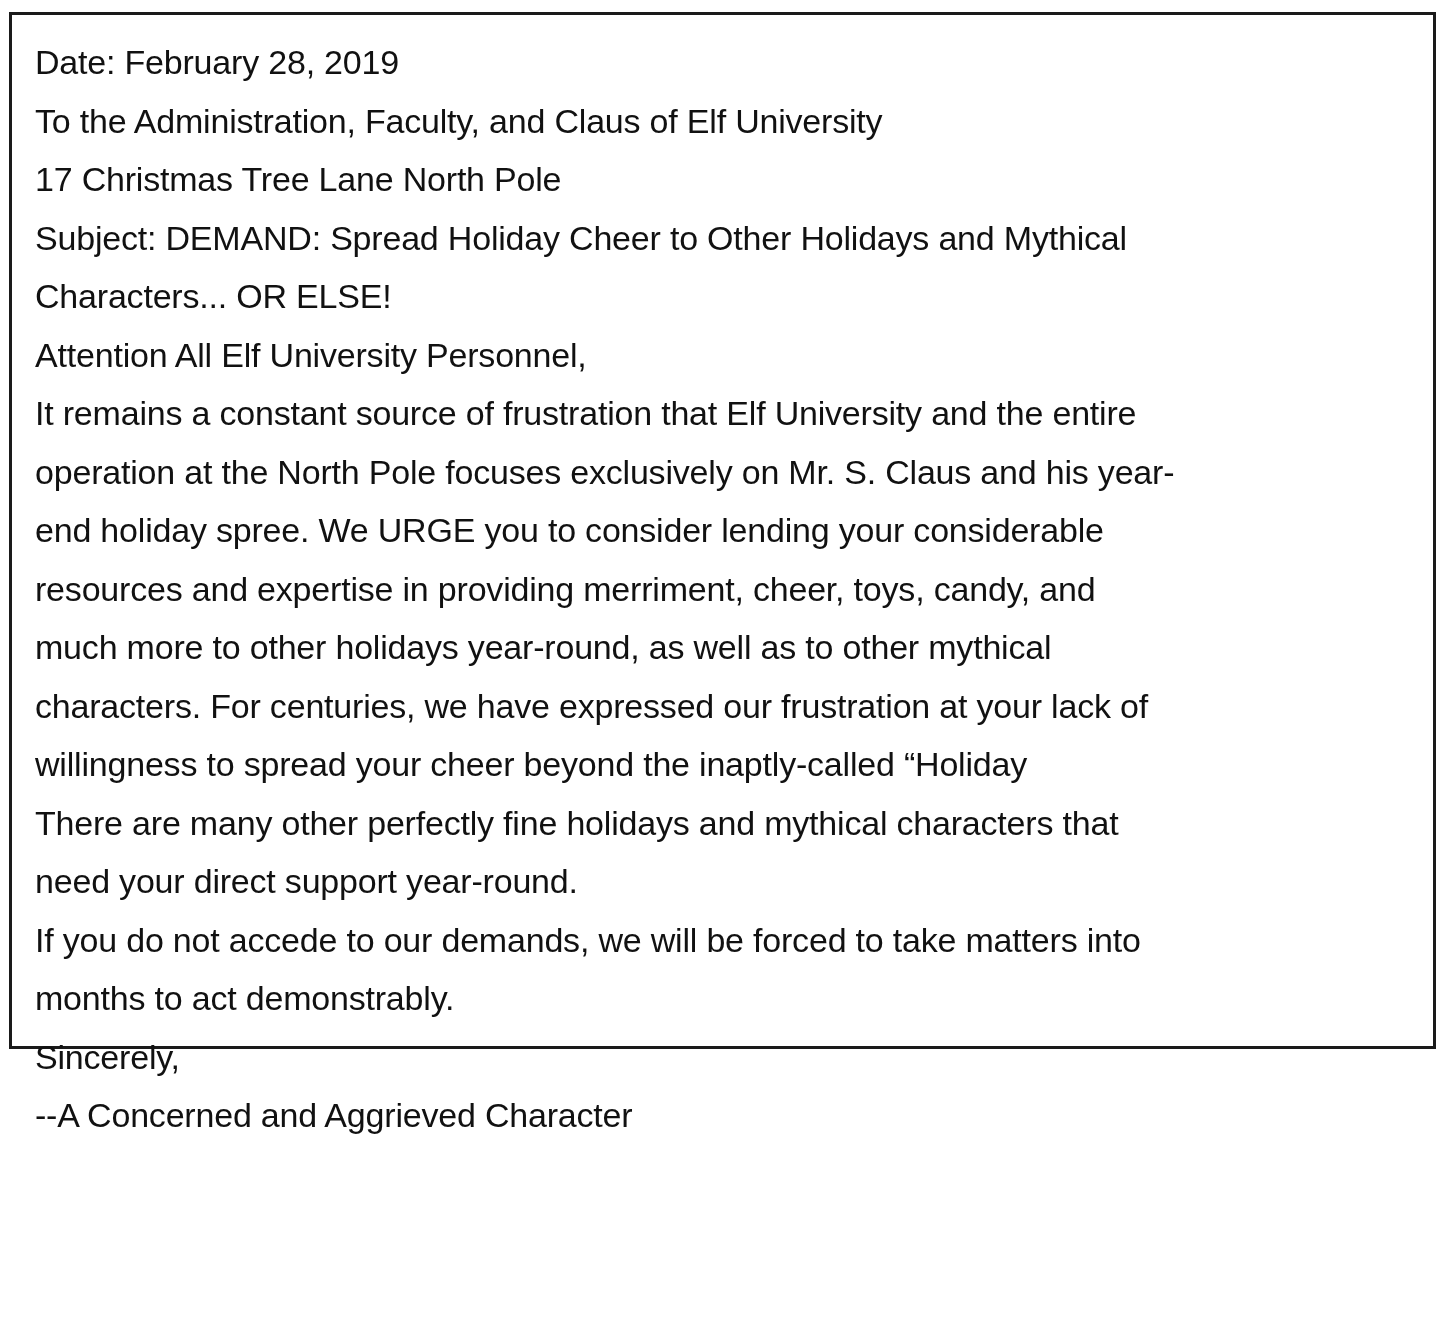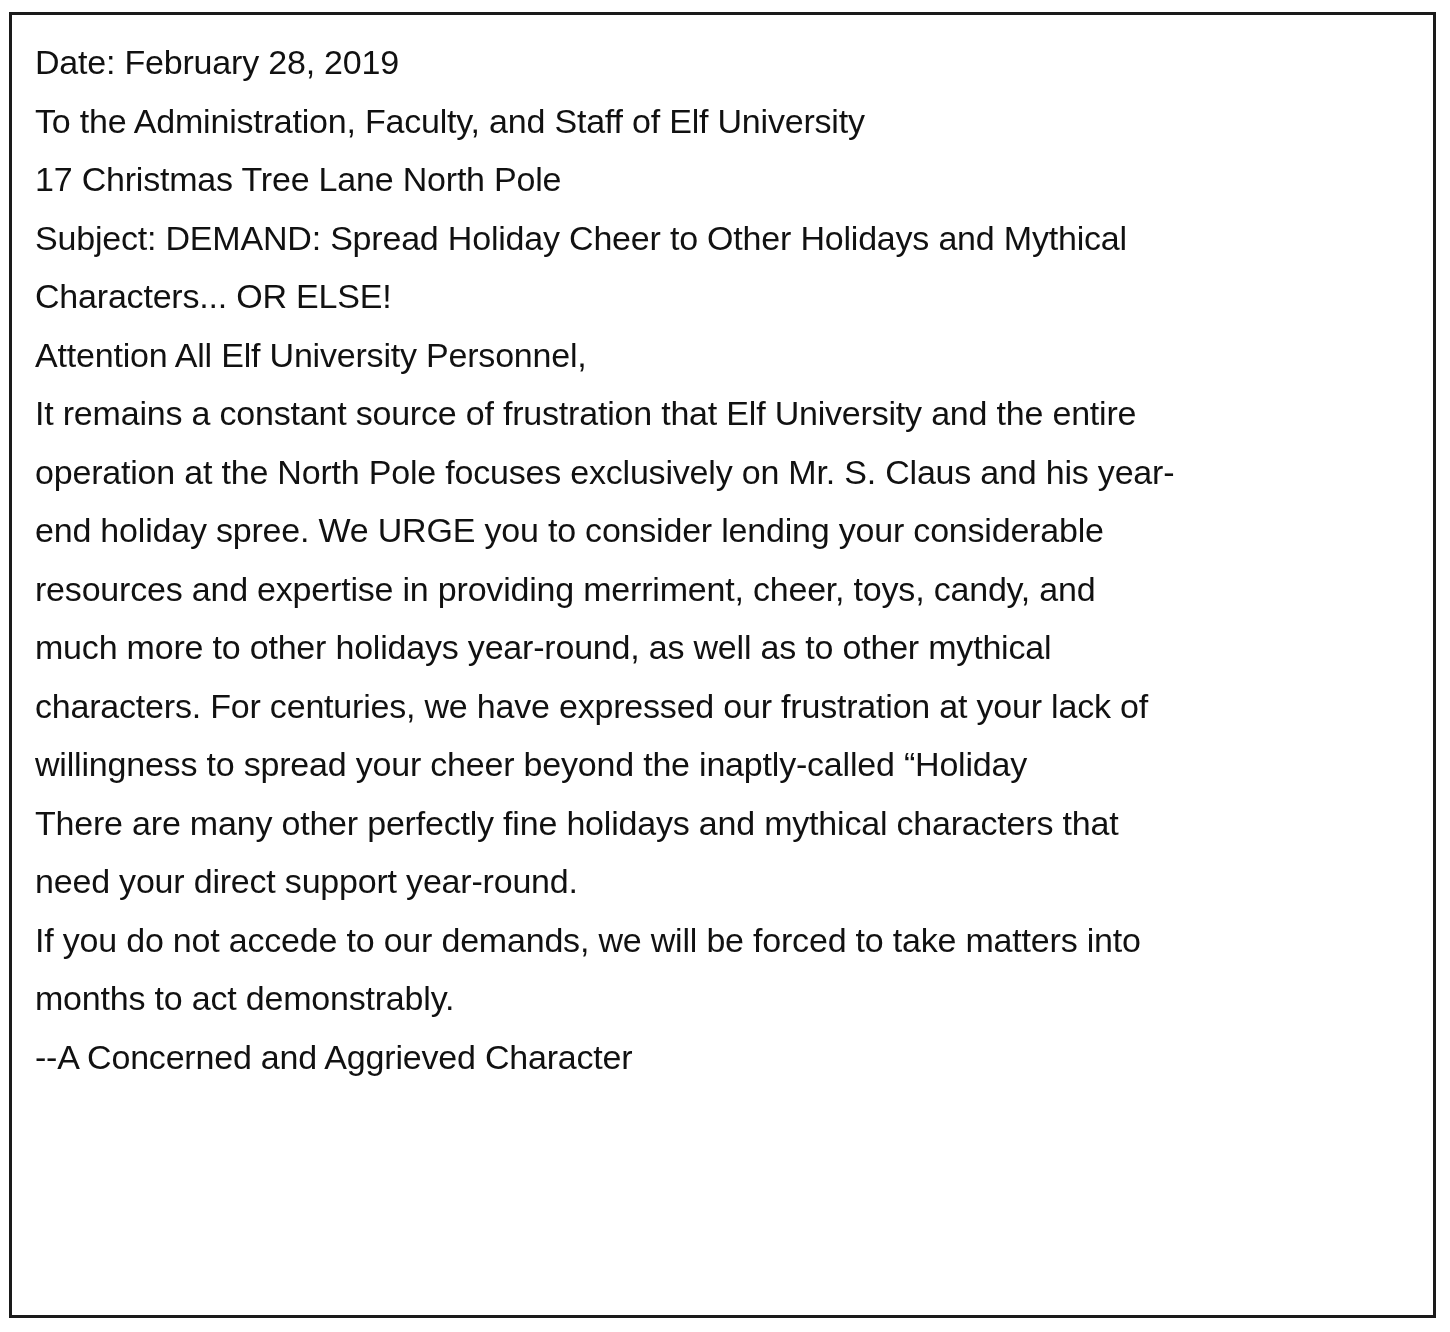--- a/index.html
+++ b/index.html
@@ -1,20 +1,20 @@
 <!DOCTYPE html>
 <html><head>
   <meta charset="utf-8">
   <style>
     html, body { margin: 0; padding: 0; background: #ffffff; }
     body { width: 1450px; height: 1332px; position: relative; overflow: hidden; }
     .frame {
       position: absolute;
       left: 9px; top: 12px;
-      width: 1427px; height: 1306px;
+      width: 1427px; height: 1037px;
       border: 3px solid #1a1a1a;
       box-sizing: border-box;
       background: #ffffff;
     }
     .content {
       position: absolute;
       left: 23px; top: 18px;
       right: 10px;
       font-family: "Liberation Sans", sans-serif;
       font-size: 34px;
@@ -24,35 +24,36 @@
       white-space: nowrap;
     }
     .line { display: block; height: 58.5px; }
   </style>
 </head>
 <body>
 
 <div class="frame">
   <div class="content">
     <span class="line">Date: February 28, 2019</span>
-    <span class="line">To the Administration, Faculty, and Staff of Elf University</span>
+    <span class="line">To the Administration, Faculty, and Claus of Elf University</span>
     <span class="line">17 Christmas Tree Lane North Pole</span>
     <span class="line">Subject: DEMAND: Spread Holiday Cheer to Other Holidays and Mythical</span>
     <span class="line">Characters... OR ELSE!</span>
     <span class="line">Attention All Elf University Personnel,</span>
 
     <span class="line">It remains a constant source of frustration that Elf University and the entire</span>
     <span class="line">operation at the North Pole focuses exclusively on Mr. S. Claus and his year-</span>
     <span class="line">end holiday spree. We URGE you to consider lending your considerable</span>
     <span class="line">resources and expertise in providing merriment, cheer, toys, candy, and</span>
     <span class="line">much more to other holidays year-round, as well as to other mythical</span>
     <span class="line">characters. For centuries, we have expressed our frustration at your lack of</span>
     <span class="line">willingness to spread your cheer beyond the inaptly-called “Holiday</span>
 
     <span class="line">There are many other perfectly fine holidays and mythical characters that</span>
     <span class="line">need your direct support year-round.</span>
 
     <span class="line">If you do not accede to our demands, we will be forced to take matters into</span>
     <span class="line">months to act demonstrably.</span>
 
+    <span class="line">Sincerely,</span>
     <span class="line">--A Concerned and Aggrieved Character</span>
   </div>
 </div>
 
 </body></html>

